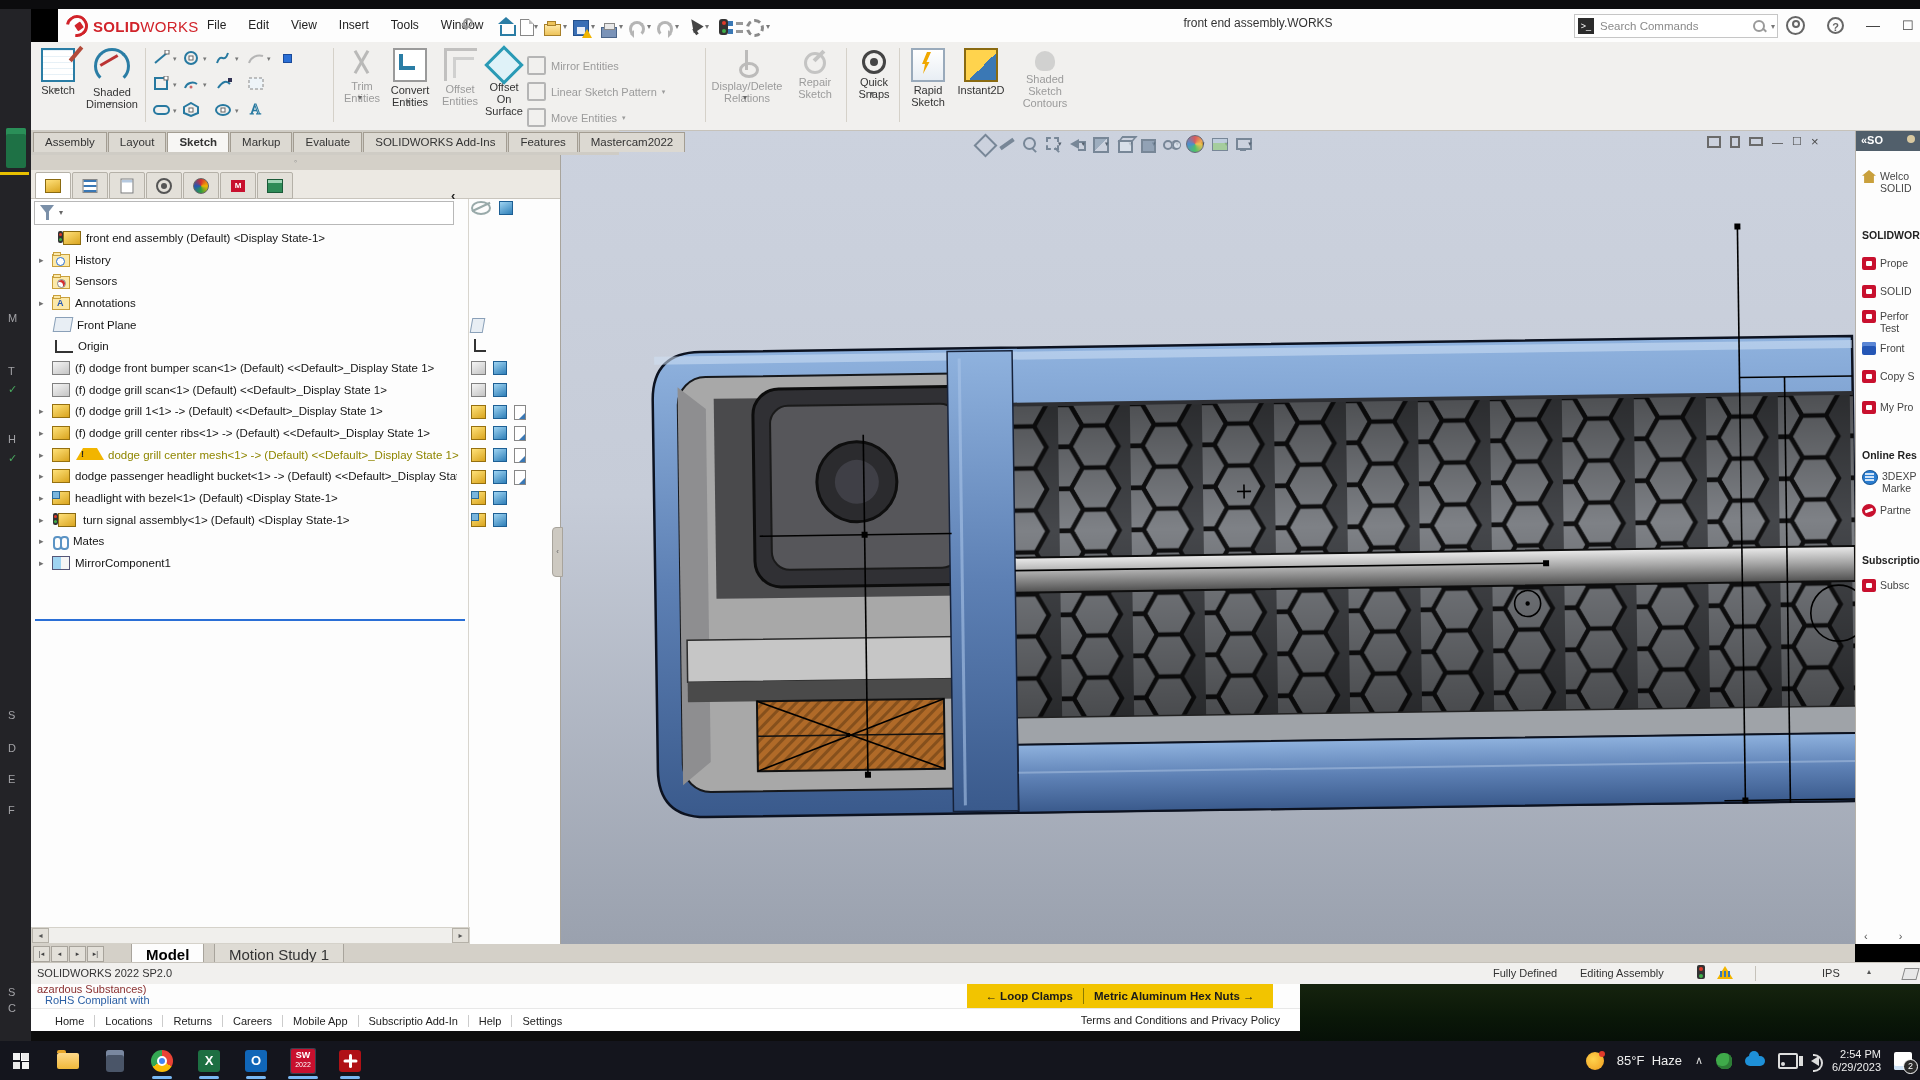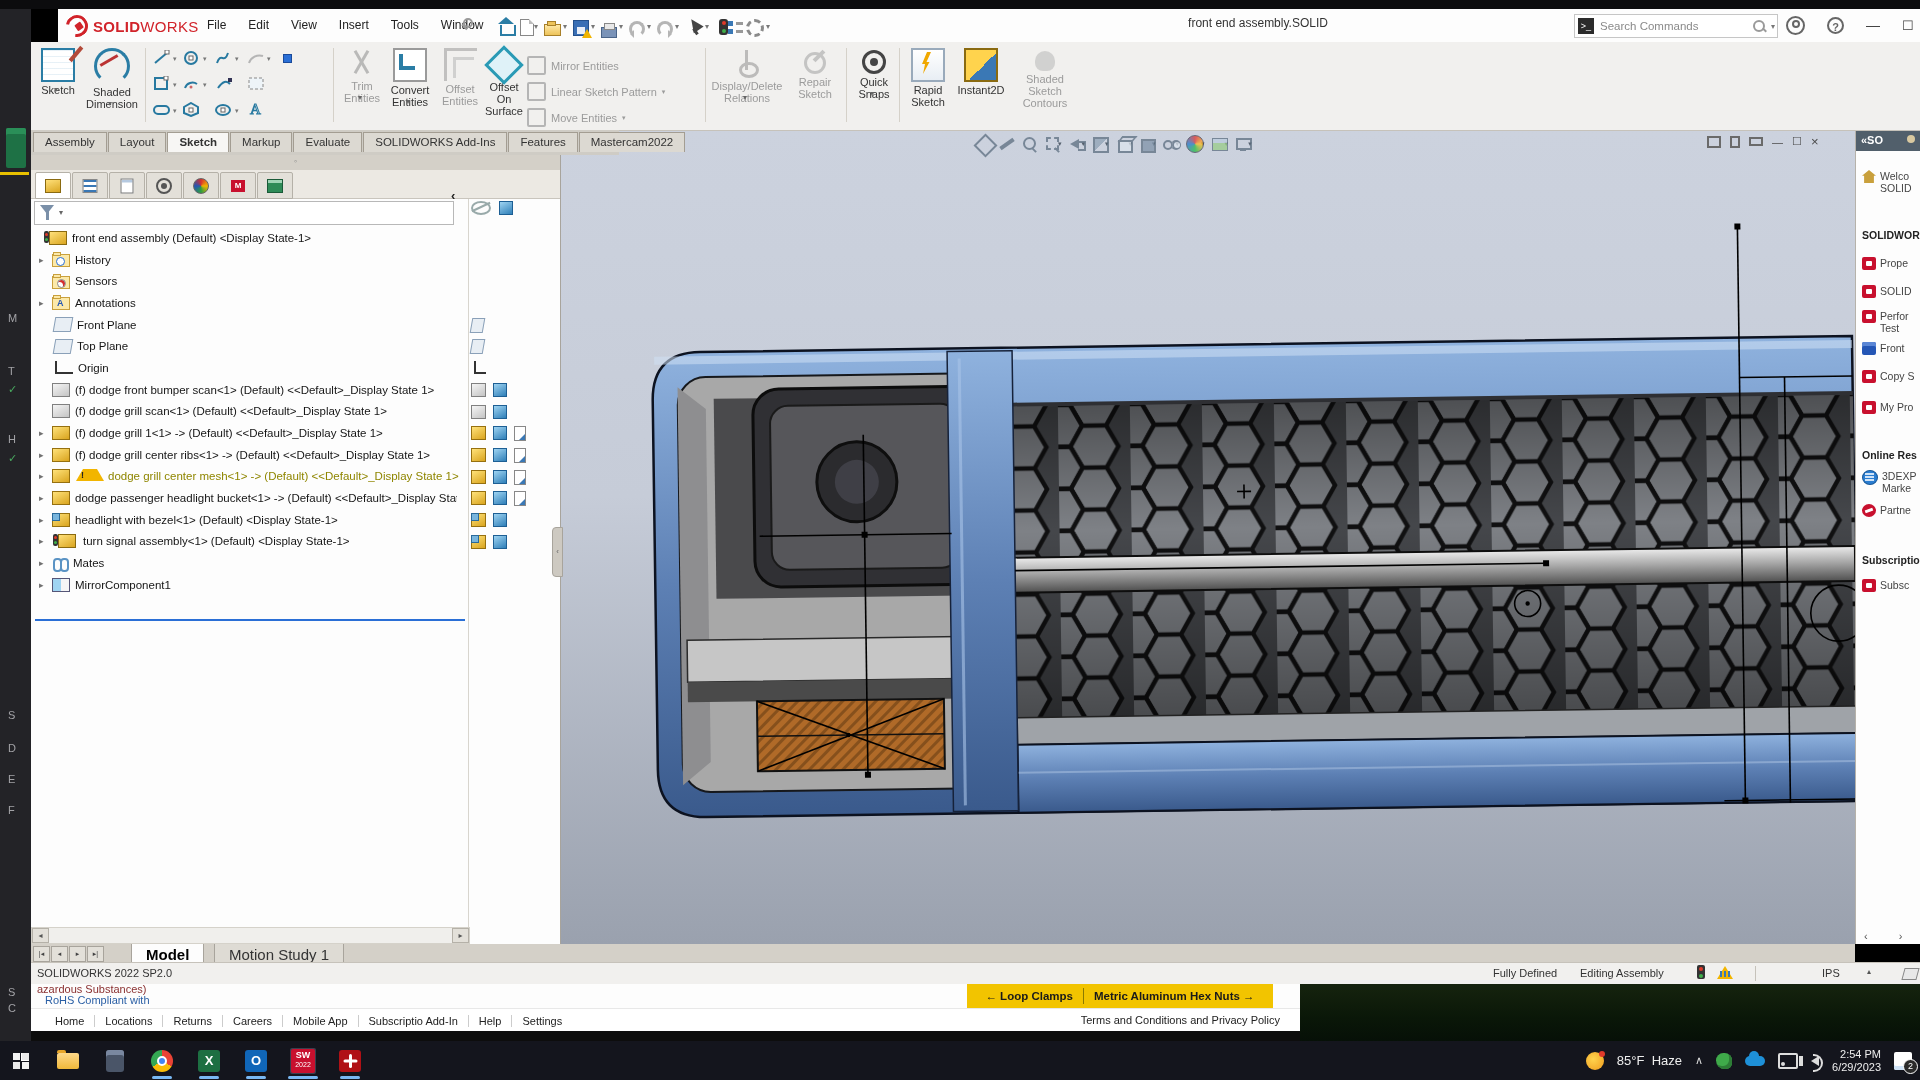--- a/index.html
+++ b/index.html
@@ -150,21 +150,21 @@
   .funnel{position:absolute;left:5px;top:3px;width:0;height:0;border-left:7px solid transparent;border-right:7px solid transparent;border-top:9px solid #7a8fa8;}
   .funnel::after{content:"";position:absolute;left:-1.5px;top:-4px;width:3px;height:10px;background:#7a8fa8;}
   .fcaret{position:absolute;left:24px;top:6px;font-size:8px;color:#666;}
   .dp-head{position:absolute;left:440px;top:46px;display:flex;gap:8px;align-items:center;}
   .eye-slash{width:16px;height:10px;border:2px solid #9aa;border-radius:50%;position:relative;}
   .eye-slash::after{content:"";position:absolute;left:-2px;top:3px;width:20px;height:2px;background:#9aa;transform:rotate(-25deg);}
   .dp-div{position:absolute;left:437px;top:44px;width:1px;height:731px;background:#d8d5ce;}
   
   .tree{position:absolute;left:0;top:72px;width:529px;}
   .trow{position:relative;height:21.7px;display:flex;align-items:center;padding-left:8px;font-size:11.5px;color:#151515;white-space:nowrap;}
-  .trow.rootrow{padding-left:5px;}
+  .trow.rootrow{padding-left:19px;}
   .trow .arr{width:13px;font-size:9px;color:#707070;flex:0 0 13px;}
   .trow .tlabel{max-width:382px;overflow:hidden;}
   .trow.warnrow .tlabel{color:var(--warn-olive);}
   .wbadge{width:0;height:0;border-left:7px solid transparent;border-right:7px solid transparent;border-bottom:12px solid #f2b500;position:relative;margin:0 4px 2px 1px;flex:0 0 14px;}
   .wbadge::after{content:"!";position:absolute;left:-2px;top:1px;font-size:9px;font-weight:700;color:#222;}
   .ti{width:16px;height:15px;position:relative;margin-right:5px;flex:0 0 16px;}
   .ti.plane,.pic.plane{border:1px solid #8aa0b8;background:rgba(170,195,220,.25);transform:skewX(-10deg);width:11px;height:13px;}
   .ti.plane{margin-left:2px;}
   .ti.origin,.pic.origin{border-left:2px solid #333;border-bottom:2px solid #333;width:10px;height:11px;margin-left:3px;}
   .ti.part-grey,.pic.part-grey{background:linear-gradient(150deg,#f5f5f5,#c4c4c4);border:1px solid #808080;width:13px;height:12px;}
@@ -357,21 +357,21 @@
       </span>
       <span style="display:flex;align-items:center;">
         <span class="qi display-settings"></span>
 
       </span>
       <span style="display:flex;align-items:center;">
         <span class="qi options-gear"></span>
         <span class="qcaret">▾</span>
       </span>
     </div>
-  <div class="title-center abs">front end assembly.SOLID</div>
+  <div class="title-center abs">front end assembly.WORKS</div>
   <div class="searchbox abs">
     <span class="term">&gt;_</span>
     <span class="ph">Search Commands</span>
     <span class="mag"></span>
     <span class="qcaret">▾</span>
   </div>
   <div class="tb-right abs" style="left:1728px;">
     <span class="acct"></span>
     <span class="help">?</span>
     <span class="winbtn">—</span>
@@ -786,30 +786,20 @@
         <span class="ti plane"></span>
 
         <span class="tlabel">Front Plane</span>
         <span class="prow">
 
         <i class="pic plane"></i>
         </span>
       </div>
       <div class="trow">
         <span class="arr"></span>
-        <span class="ti plane"></span>
-
-        <span class="tlabel">Top Plane</span>
-        <span class="prow">
-
-        <i class="pic plane"></i>
-        </span>
-      </div>
-      <div class="trow">
-        <span class="arr"></span>
         <span class="ti origin"></span>
 
         <span class="tlabel">Origin</span>
         <span class="prow">
 
         <i class="pic origin"></i>
         </span>
       </div>
       <div class="trow">
         <span class="arr"></span>

